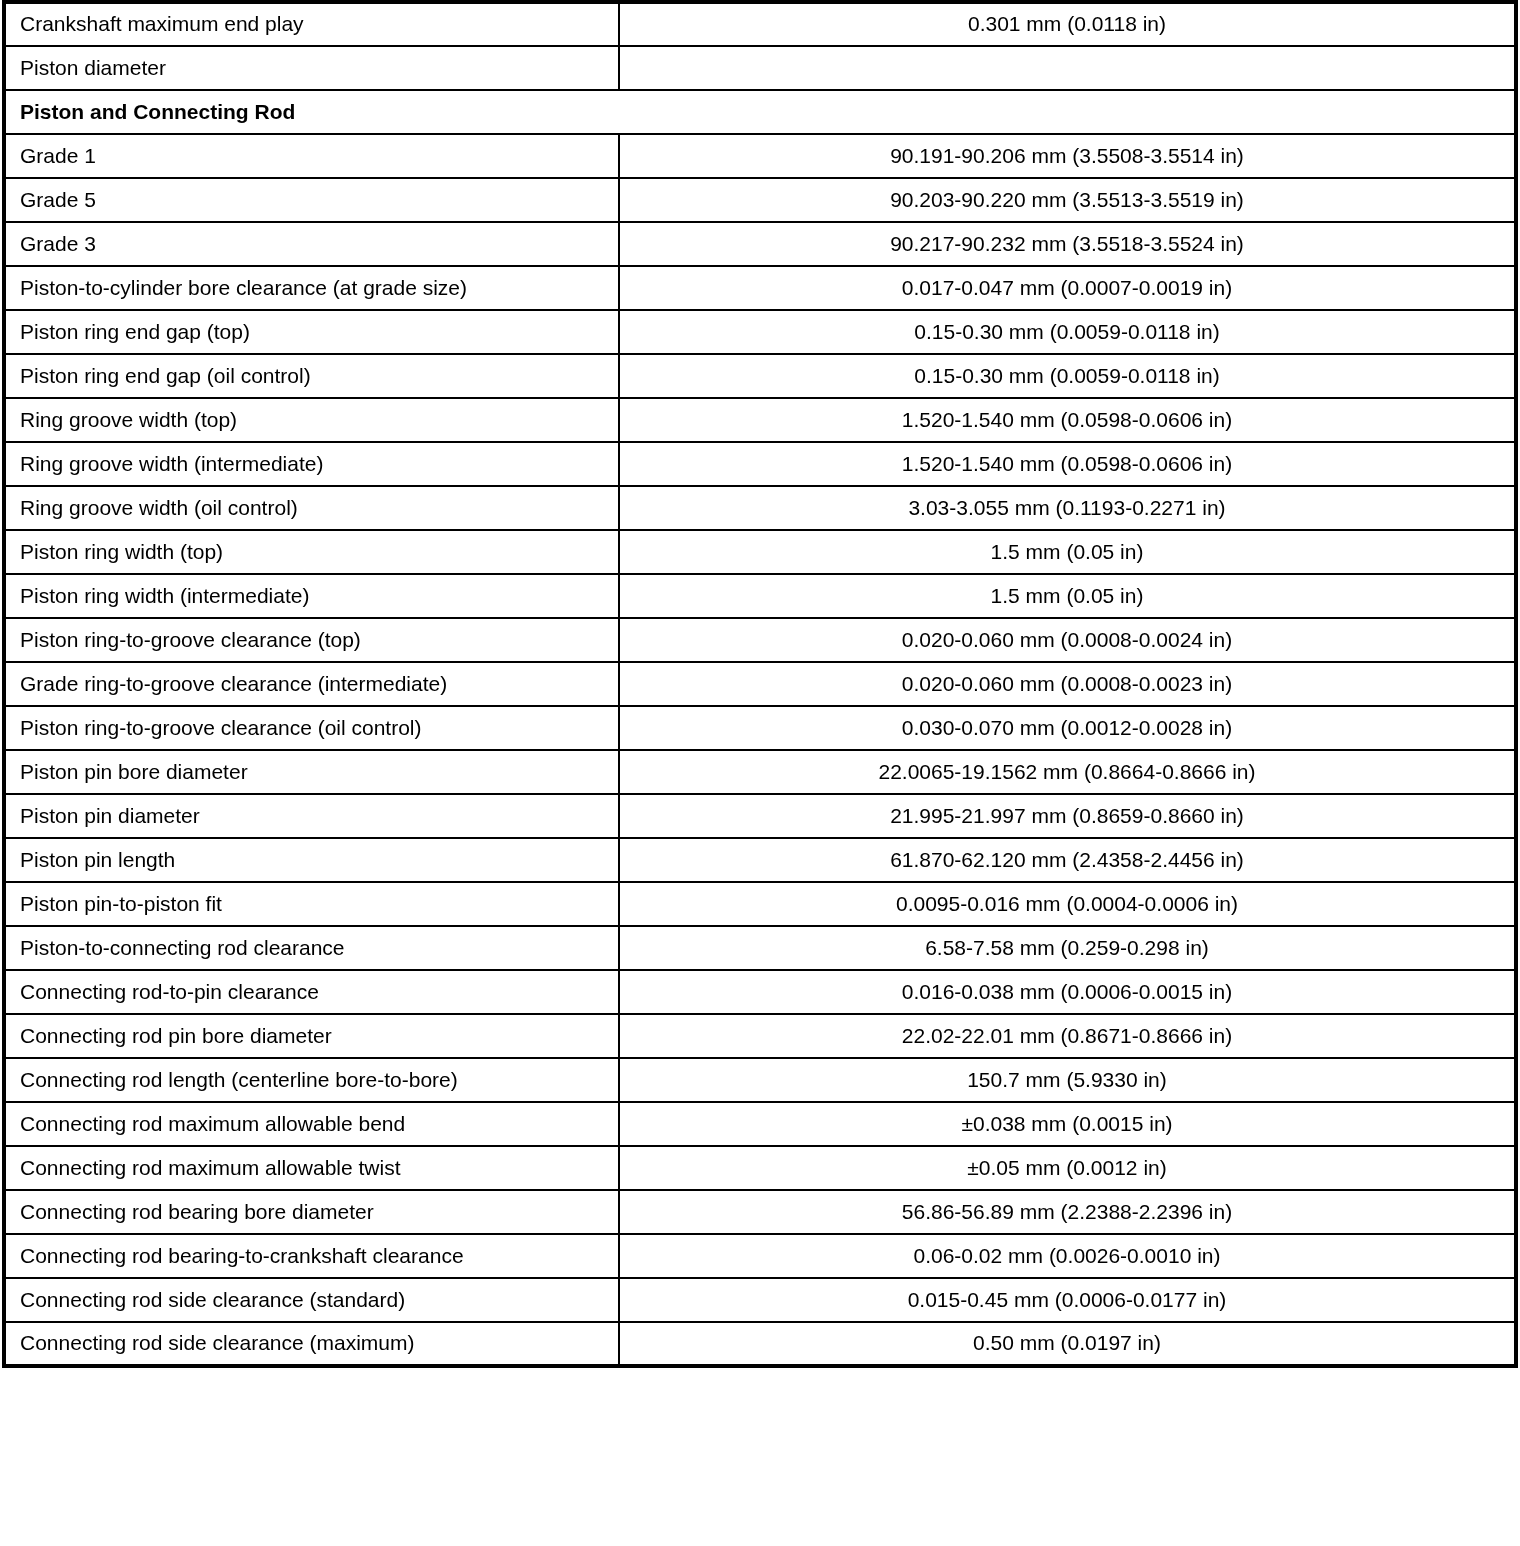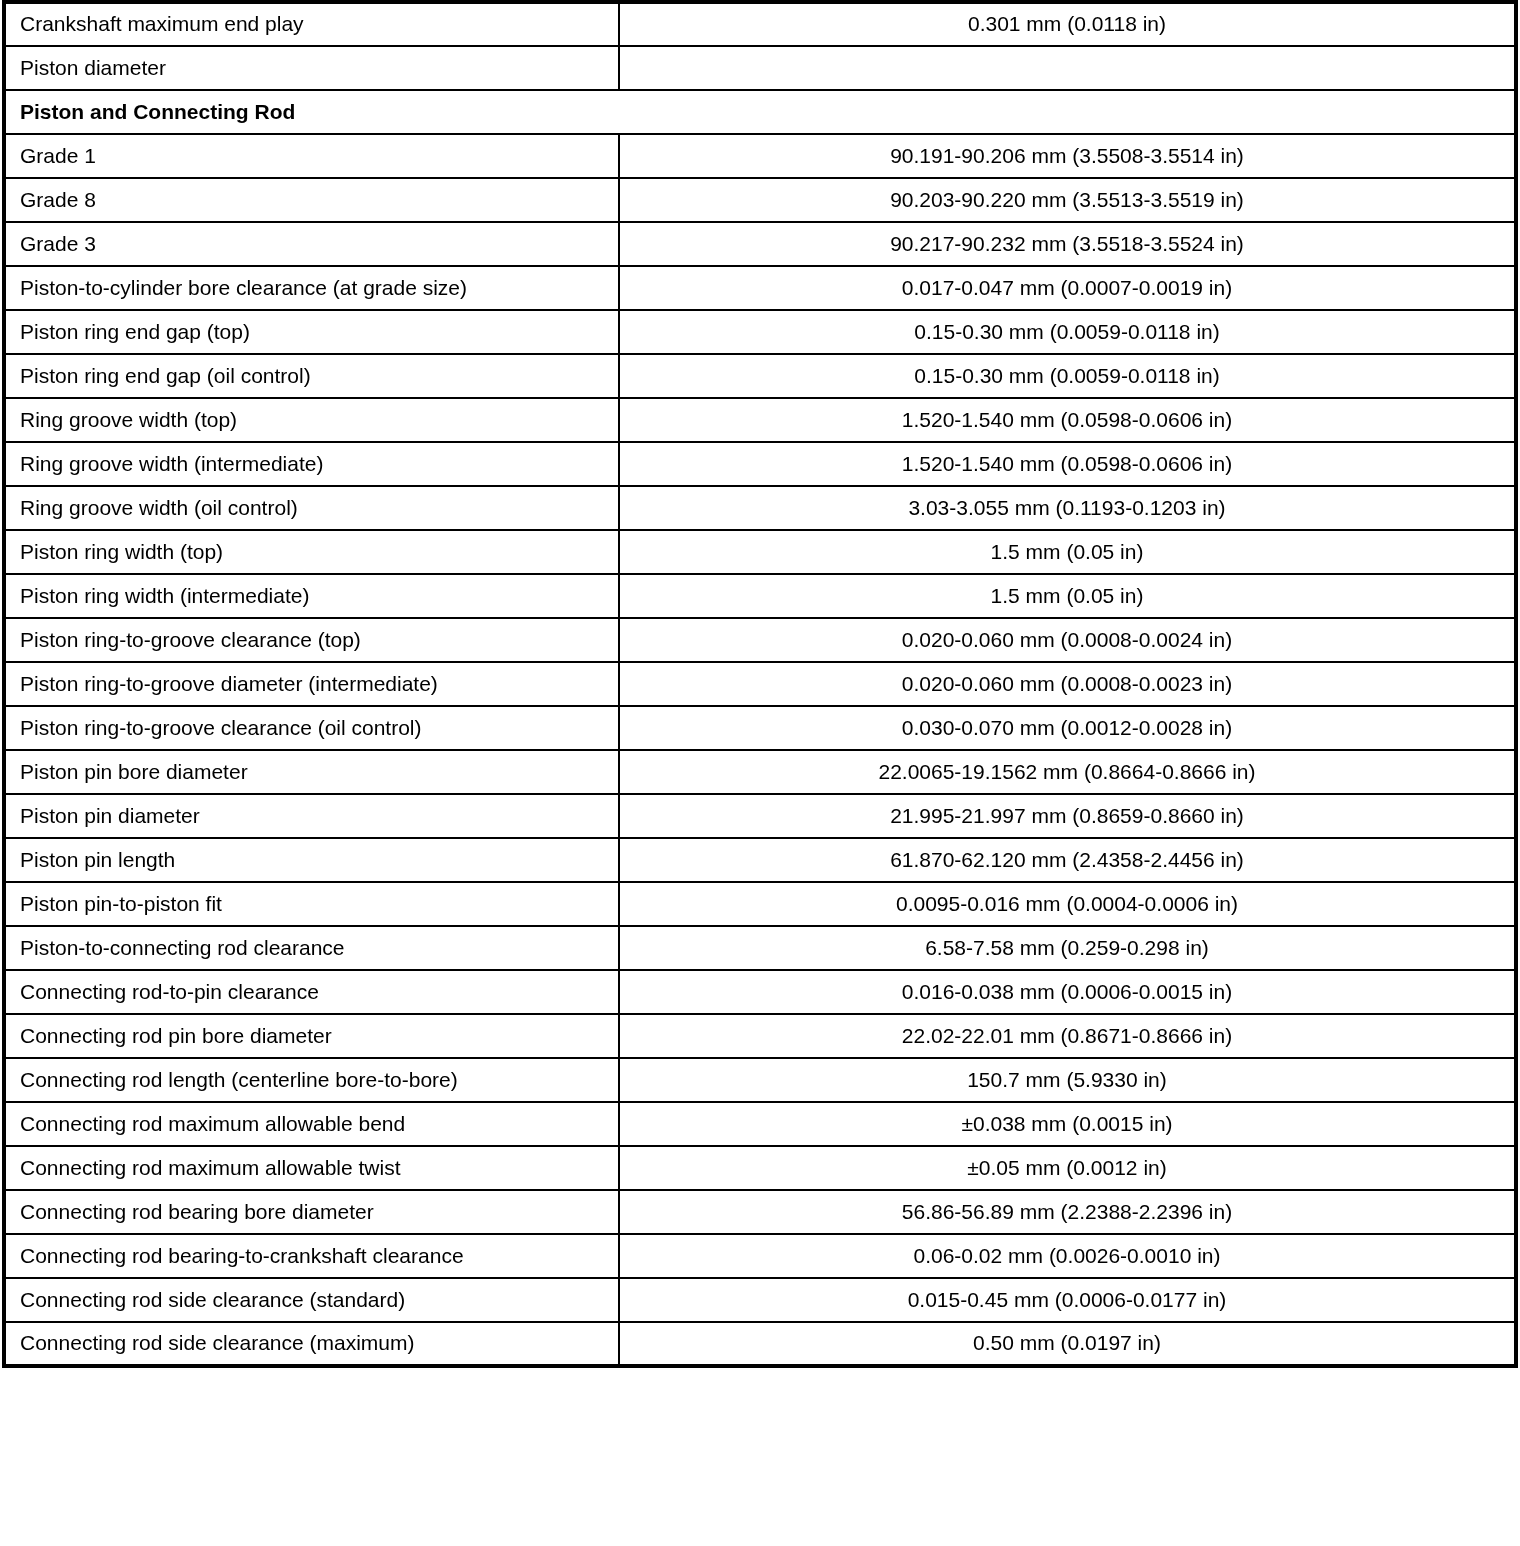--- a/index.html
+++ b/index.html
@@ -60,21 +60,21 @@
           <td class="value-cell"></td>
         </tr>
         <tr>
           <td colspan="2" class="section-cell">Piston and Connecting Rod</td>
         </tr>
         <tr>
           <td class="label-cell">Grade 1</td>
           <td class="value-cell">90.191-90.206 mm (3.5508-3.5514 in)</td>
         </tr>
         <tr>
-          <td class="label-cell">Grade 8</td>
+          <td class="label-cell">Grade 5</td>
           <td class="value-cell">90.203-90.220 mm (3.5513-3.5519 in)</td>
         </tr>
         <tr>
           <td class="label-cell">Grade 3</td>
           <td class="value-cell">90.217-90.232 mm (3.5518-3.5524 in)</td>
         </tr>
         <tr>
           <td class="label-cell">Piston-to-cylinder bore clearance (at grade size)</td>
           <td class="value-cell">0.017-0.047 mm (0.0007-0.0019 in)</td>
         </tr>
@@ -89,36 +89,36 @@
         <tr>
           <td class="label-cell">Ring groove width (top)</td>
           <td class="value-cell">1.520-1.540 mm (0.0598-0.0606 in)</td>
         </tr>
         <tr>
           <td class="label-cell">Ring groove width (intermediate)</td>
           <td class="value-cell">1.520-1.540 mm (0.0598-0.0606 in)</td>
         </tr>
         <tr>
           <td class="label-cell">Ring groove width (oil control)</td>
-          <td class="value-cell">3.03-3.055 mm (0.1193-0.1203 in)</td>
+          <td class="value-cell">3.03-3.055 mm (0.1193-0.2271 in)</td>
         </tr>
         <tr>
           <td class="label-cell">Piston ring width (top)</td>
           <td class="value-cell">1.5 mm (0.05 in)</td>
         </tr>
         <tr>
           <td class="label-cell">Piston ring width (intermediate)</td>
           <td class="value-cell">1.5 mm (0.05 in)</td>
         </tr>
         <tr>
           <td class="label-cell">Piston ring-to-groove clearance (top)</td>
           <td class="value-cell">0.020-0.060 mm (0.0008-0.0024 in)</td>
         </tr>
         <tr>
-          <td class="label-cell">Piston ring-to-groove diameter (intermediate)</td>
+          <td class="label-cell">Grade ring-to-groove clearance (intermediate)</td>
           <td class="value-cell">0.020-0.060 mm (0.0008-0.0023 in)</td>
         </tr>
         <tr>
           <td class="label-cell">Piston ring-to-groove clearance (oil control)</td>
           <td class="value-cell">0.030-0.070 mm (0.0012-0.0028 in)</td>
         </tr>
         <tr>
           <td class="label-cell">Piston pin bore diameter</td>
           <td class="value-cell">22.0065-19.1562 mm (0.8664-0.8666 in)</td>
         </tr>

